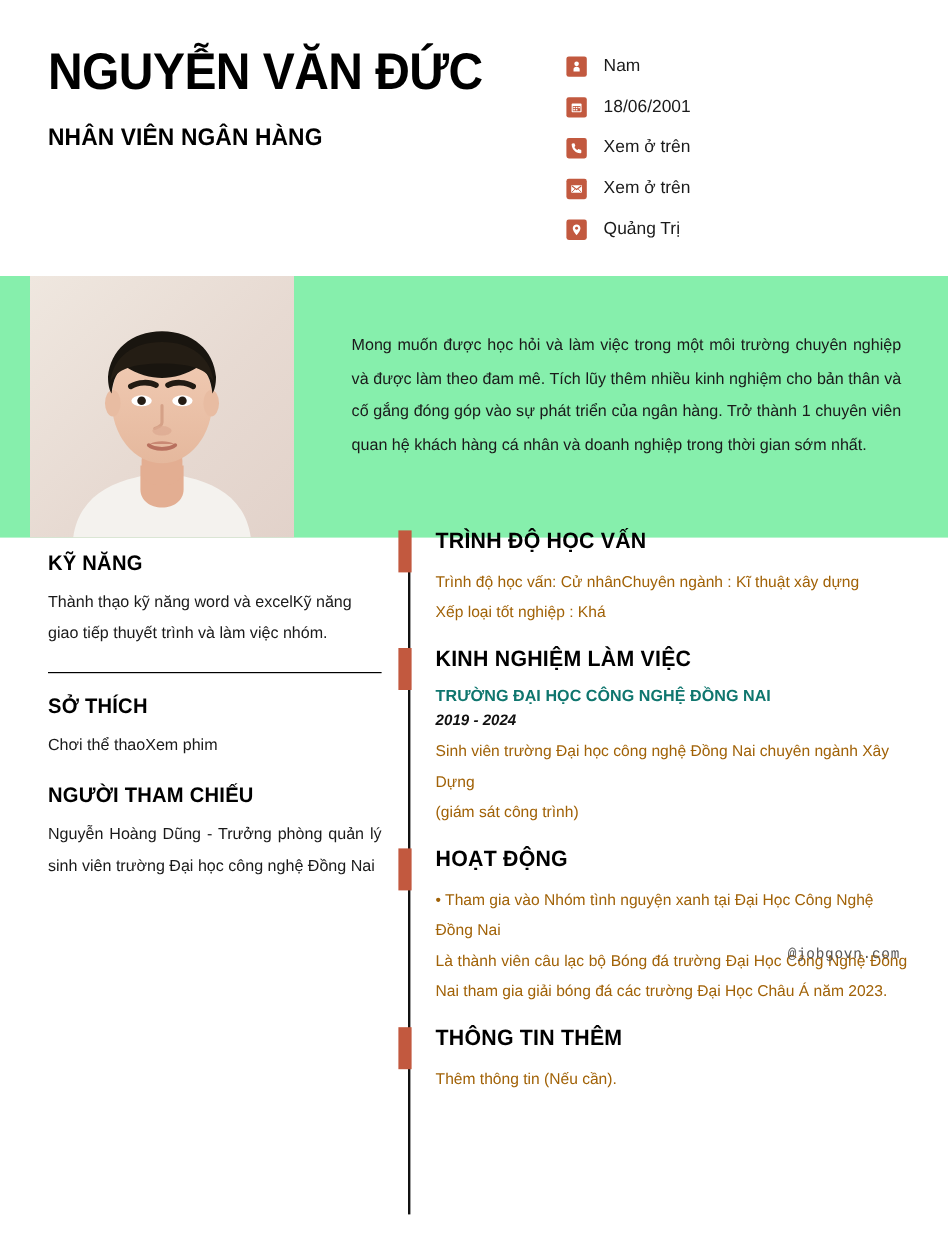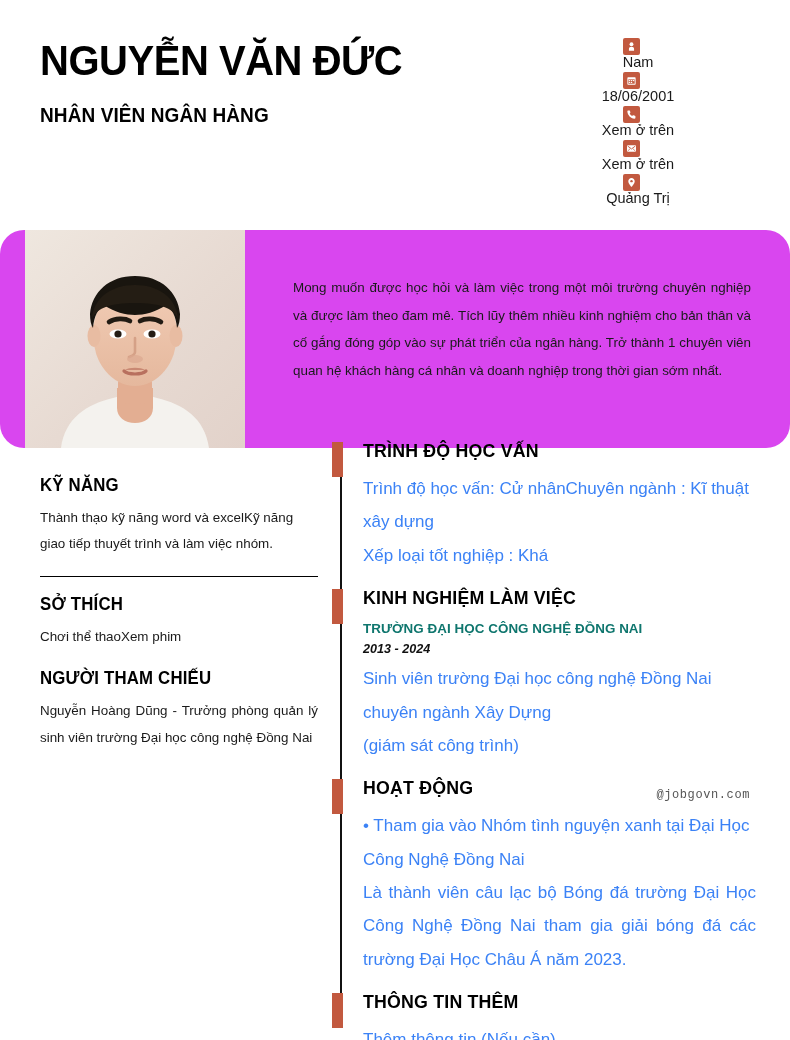--- a/index.html
+++ b/index.html
@@ -58,21 +58,20 @@
 
   .header-right {
     flex: 1;
     padding: 38px 0 0 12px;
   }
 
   .contact-row {
     display: flex;
     align-items: center;
     height: 34px;
-    flex-direction: column;
   }
 
   .contact-icon {
     width: 17px;
     height: 17px;
     border-radius: 2px;
     background: #C2593F;
     display: flex;
     align-items: center;
     justify-content: center;
@@ -86,22 +85,21 @@
     color: #1a1a1a;
     line-height: 1;
   }
 
   
   .band {
     position: absolute;
     left: 0; top: 230px;
     width: 790px;
     height: 218px;
-    background: #d946ef;
-    border-radius: 24px;
+    background: #86efac;
   }
 
   .photo {
     position: absolute;
     left: 25px; top: 0;
     width: 220px;
     height: 218px;
     overflow: hidden;
     background: #E6DCD4;
   }
@@ -113,21 +111,21 @@
     width: 458px;
     font-size: 13.4px;
     line-height: 2.06;
     text-align: justify;
     color: #1a1a1a;
   }
 
   
   .col-left {
     position: absolute;
-    left: 40px; top: 475px;
+    left: 40px; top: 459px;
     width: 278px;
   }
 
   .col-right {
     position: absolute;
     left: 336px; top: 440px;
     width: 420px;
   }
 
   
@@ -188,23 +186,23 @@
     font-weight: 700;
     letter-spacing: 0.2px;
     color: #000000;
     margin-bottom: 10px;
     transform: scaleX(0.96);
     transform-origin: left center;
     white-space: nowrap;
   }
 
   .r-body {
-    font-size: 17px;
+    font-size: 13px;
     line-height: 1.96;
-    color: #3b82f6;
+    color: #a16207;
   }
   .r-body.just { text-align: justify; }
 
   .r-org {
     font-size: 13.4px;
     font-weight: 700;
     color: #0f766e;
     letter-spacing: 0.05px;
     line-height: 1.5;
   }
@@ -381,21 +379,21 @@
       <span class="r-marker"></span>
       <div class="r-head">TRÌNH ĐỘ HỌC VẤN</div>
       <div class="r-body">Trình độ học vấn: Cử nhânChuyên ngành : Kĩ thuật xây dựng</div>
       <div class="r-body">Xếp loại tốt nghiệp : Khá</div>
     </div>
 
     <div class="r-block">
       <span class="r-marker"></span>
       <div class="r-head">KINH NGHIỆM LÀM VIỆC</div>
       <div class="r-org">TRƯỜNG ĐẠI HỌC CÔNG NGHỆ ĐỒNG NAI</div>
-      <div class="r-date">2013 - 2024</div>
+      <div class="r-date">2019 - 2024</div>
       <div class="r-body">Sinh viên trường Đại học công nghệ Đồng Nai chuyên ngành Xây Dựng</div>
       <div class="r-body">(giám sát công trình)</div>
     </div>
 
     <div class="r-block">
       <span class="r-marker"></span>
       <div class="r-head">HOẠT ĐỘNG</div>
       <div class="r-body">• Tham gia vào Nhóm tình nguyện xanh tại Đại Học Công Nghệ Đồng Nai</div>
       <div class="r-body just">Là thành viên câu lạc bộ Bóng đá trường Đại Học Công Nghệ Đồng Nai tham gia giải bóng đá các trường Đại Học Châu Á năm 2023.</div>
     </div>

